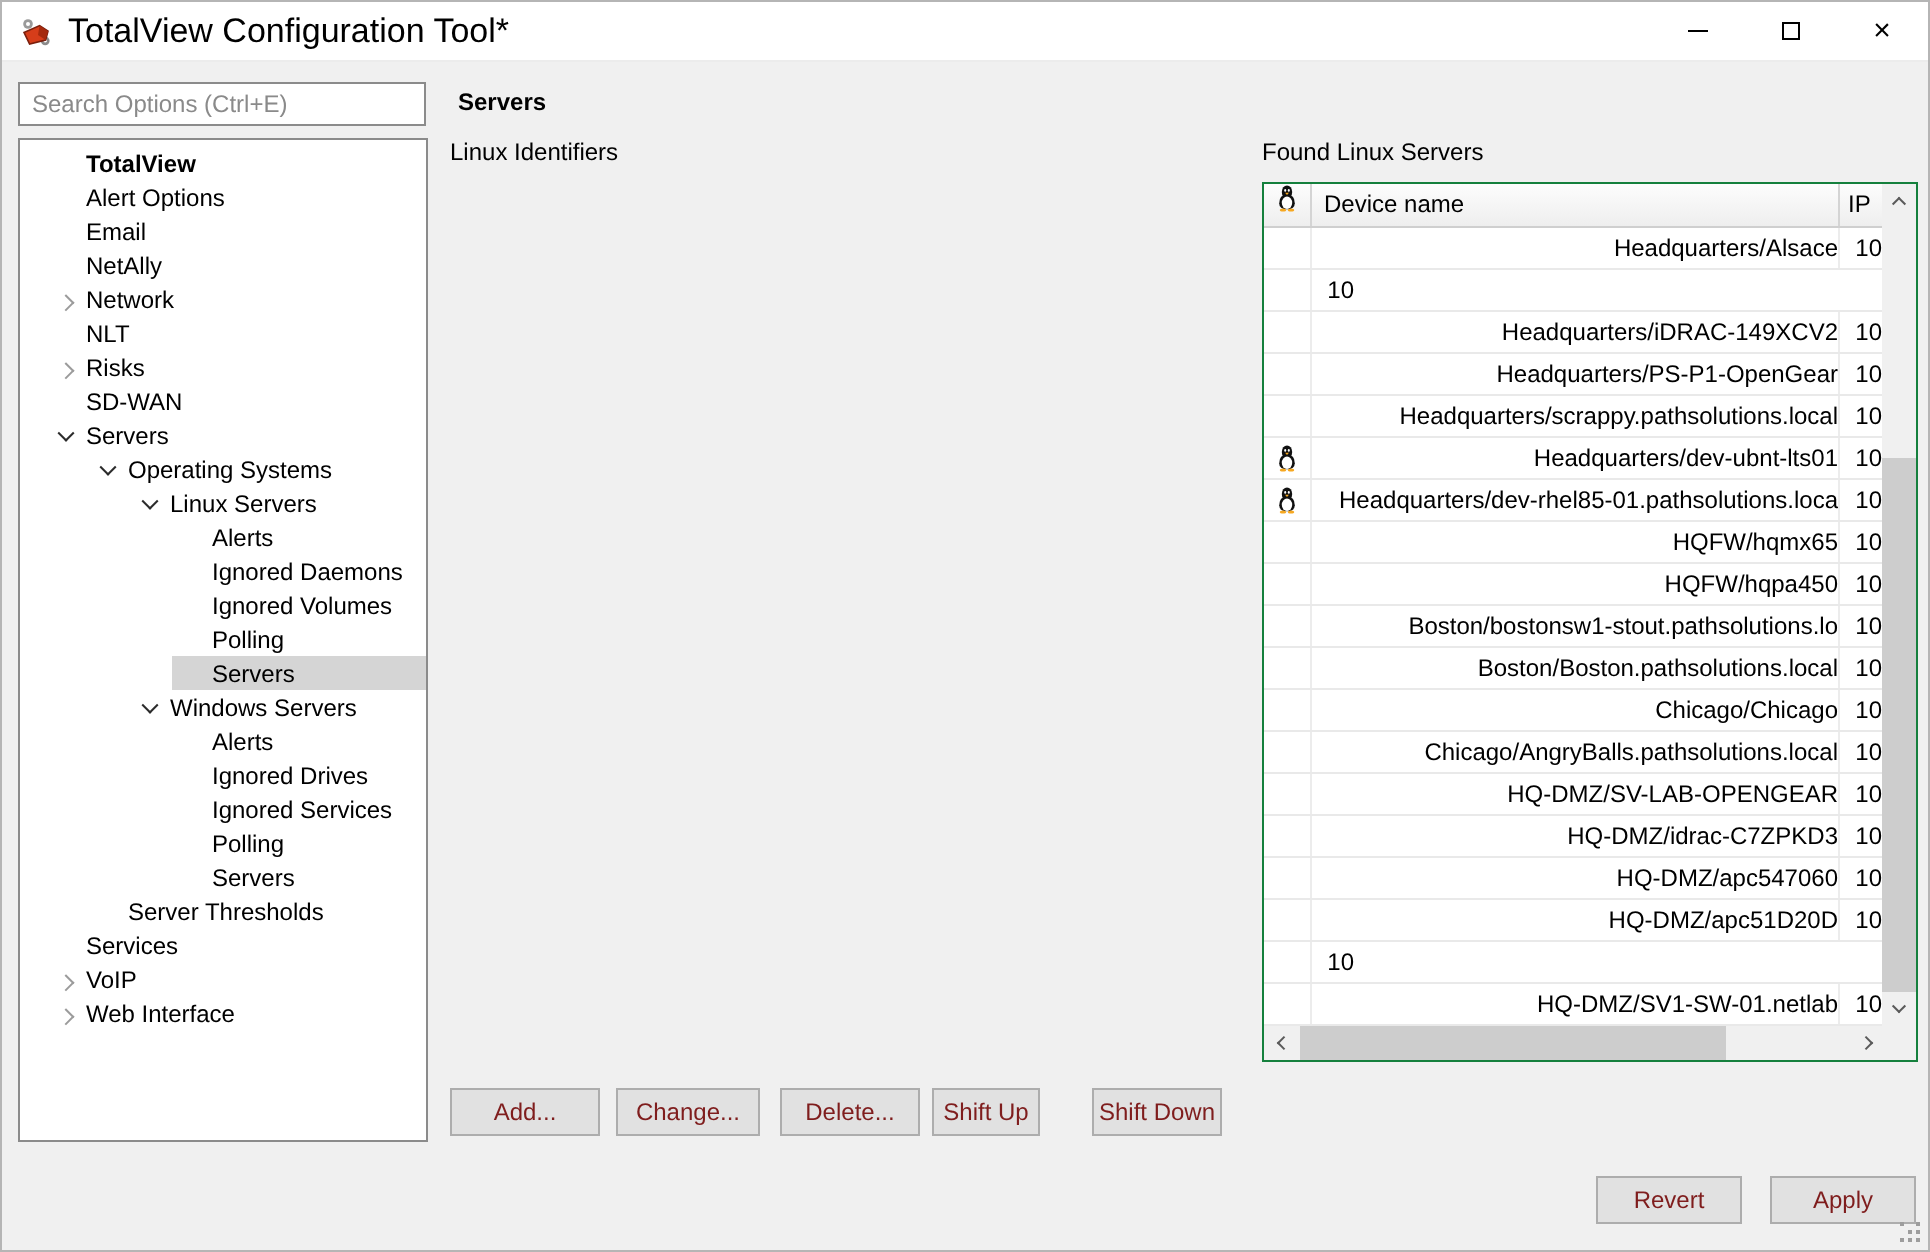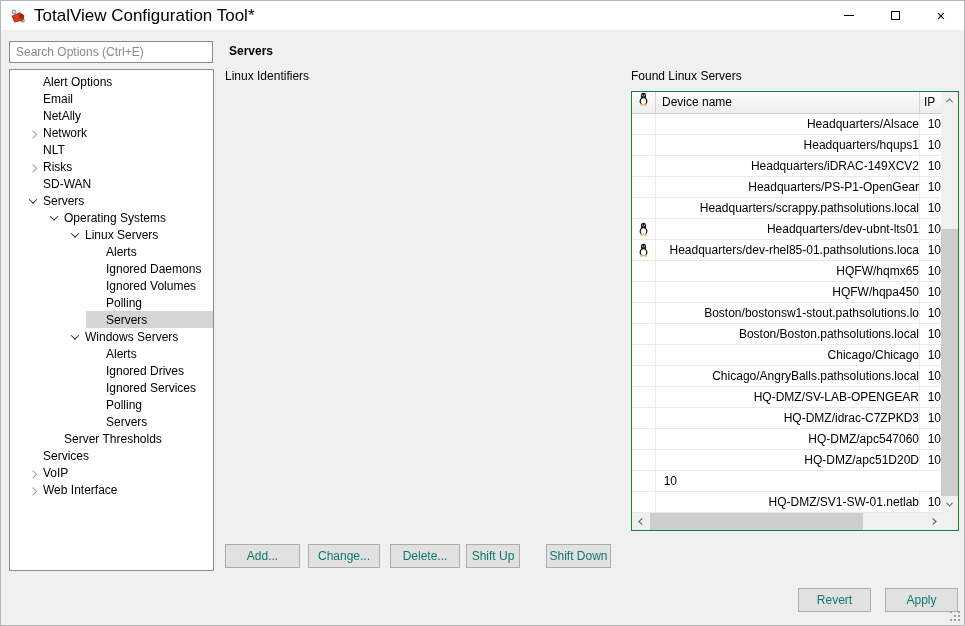--- a/index.html
+++ b/index.html
@@ -36,21 +36,21 @@
   .ti-label.bold { font-weight:bold; }
 
   
   .main-heading { position:absolute; left:228px; top:43px; font-weight:bold; }
   .ident-label { position:absolute; left:224px; top:68px; }
   .ident-table { position:absolute; left:224px; top:90px; width:394px; height:440px; background:#fff; border:1px solid #9c9c9c; overflow:hidden; }
   .ident-header { height:22px; line-height:21px; padding-left:8px; background:linear-gradient(#fdfdfd,#eeeeee); border-bottom:1px solid #cfcfcf; }
   .ident-row { height:22px; line-height:22px; padding-left:8px; border-bottom:1px solid #ededed; white-space:nowrap; overflow:hidden; }
   .ident-row.selected { background:#0078d7; color:#fff; border-bottom-color:#0078d7; outline:1px dotted #e2a85e; outline-offset:-1px; }
 
-  .btn { position:absolute; height:24px; background:#e1e1e1; border:1px solid #adadad; font-family:inherit; font-size:12px; color:#0f766e; padding:0; }
+  .btn { position:absolute; height:24px; background:#e1e1e1; border:1px solid #adadad; font-family:inherit; font-size:12px; color:#7f1d1d; padding:0; }
 
   
   .found-label { position:absolute; left:630px; top:68px; }
   .found-table { position:absolute; left:630px; top:90px; width:328px; height:440px; background:#fff; border:1px solid #15803d; overflow:hidden; }
   .f-header { position:absolute; left:0; top:0; width:309px; height:22px; display:flex; background:linear-gradient(#fdfdfd,#eeeeee); border-bottom:1px solid #cfcfcf; }
   .f-h-cell { line-height:21px; border-right:1px solid #d4d4d4; }
   .f-col-icon { width:24px; flex:none; display:flex; align-items:center; justify-content:center; }
   .f-col-name { flex:1; padding-left:6px; overflow:hidden; white-space:nowrap; }
   .f-col-ip { width:21px; flex:none; padding-left:4px; overflow:hidden; white-space:nowrap; }
   .f-rows { position:absolute; left:0; top:22px; width:309px; height:399px; overflow:hidden; }
@@ -102,20 +102,26 @@
           <span class="glyph-max"></span>
         </div>
       <div class="winbtn">
           <span class="glyph-close">×</span>
         </div>
     </div>
   </div>
 
   <input class="search" type="text" placeholder="Search Options (Ctrl+E)" style="">
   <div class="tree" id="tree">
+      <div class="tree-item">
+        <div class="ti-inner" style="margin-left: 13px;">
+          <span class="chev-slot"></span>
+          <span class="ti-label bold">TotalView</span>
+        </div>
+      </div>
       <div class="tree-item">
         <div class="ti-inner" style="margin-left: 13px;">
           <span class="chev-slot"></span>
           <span class="ti-label">Alert Options</span>
         </div>
       </div>
       <div class="tree-item">
         <div class="ti-inner" style="margin-left: 13px;">
           <span class="chev-slot"></span>
           <span class="ti-label">Email</span>
@@ -306,21 +312,20 @@
       <div class="f-h-cell f-col-ip" style="border-right:none;">IP</div>
     </div>
     <div class="f-rows" id="found-rows">
         <div class="f-row">
           <span class="f-col-icon"></span>
           <span class="f-col-name">Headquarters/Alsace</span>
           <span class="f-col-ip">10</span>
         </div>
         <div class="f-row">
           <span class="f-col-icon"></span>
-          <span class="f-col-name">Headquarters/hqups1</span>
           <span class="f-col-ip">10</span>
         </div>
         <div class="f-row">
           <span class="f-col-icon"></span>
           <span class="f-col-name">Headquarters/iDRAC-149XCV2</span>
           <span class="f-col-ip">10</span>
         </div>
         <div class="f-row">
           <span class="f-col-icon"></span>
           <span class="f-col-name">Headquarters/PS-P1-OpenGear</span>

